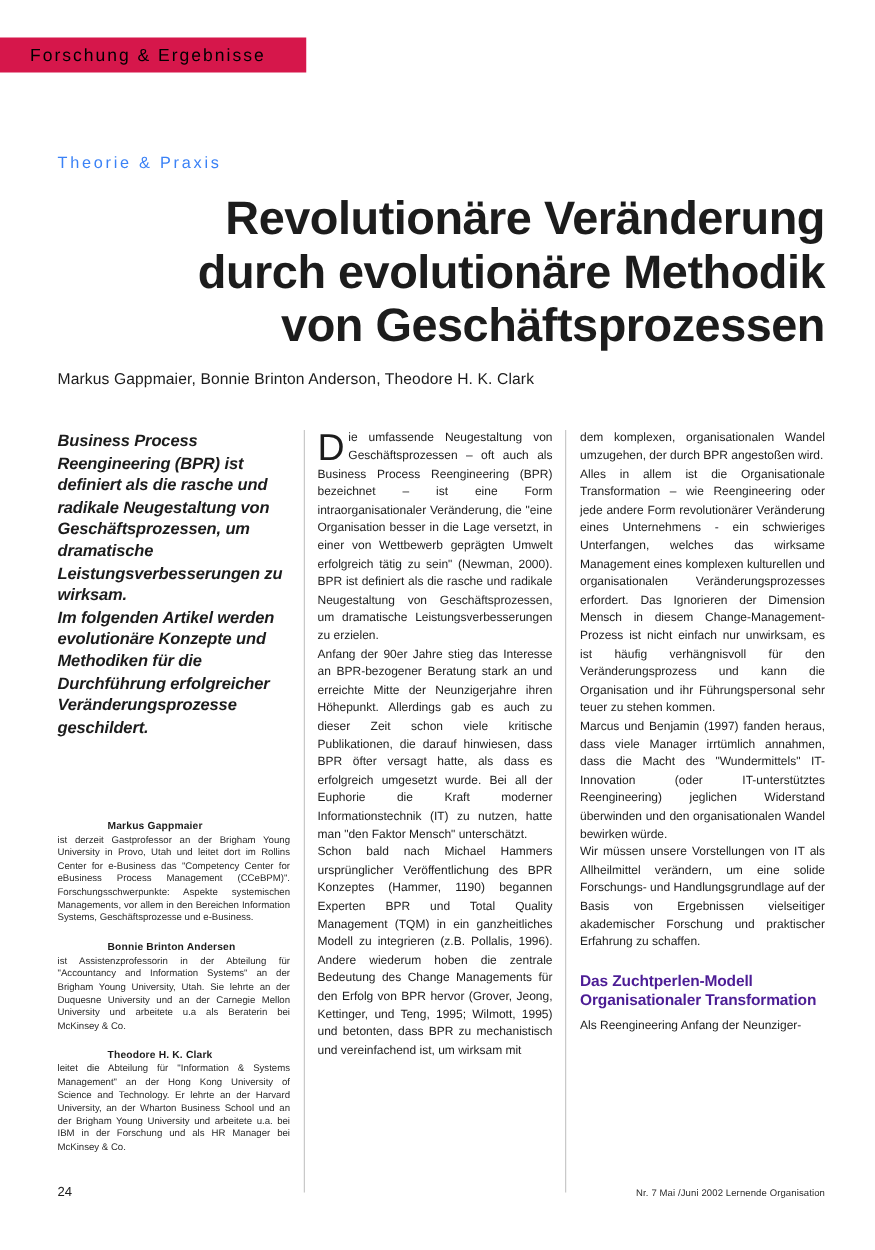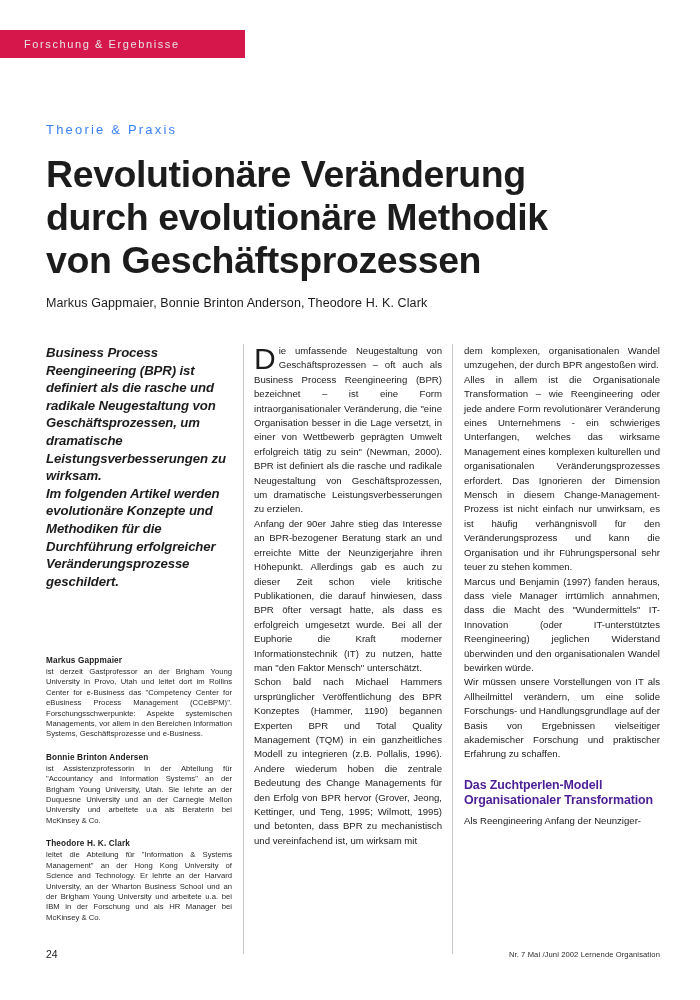--- a/index.html
+++ b/index.html
@@ -26,22 +26,22 @@
     position: absolute;
     left: 0;
     top: 30px;
     width: 245px;
     height: 28px;
     background: #d6174b;
     display: flex;
     align-items: center;
   }
   .banner-label {
-    color: #e5e5e5;
-    font-size: 11px;
+    color: #000000;
+    font-size: 14px;
     letter-spacing: 1.6px;
     padding-left: 24px;
     font-weight: 400;
     white-space: nowrap;
   }
 
   
   .title-block {
     position: absolute;
     left: 46px;
@@ -58,20 +58,21 @@
     font-size: 37.5px;
     line-height: 43px;
     font-weight: bold;
     letter-spacing: -0.4px;
     color: #1c1c1c;
     margin: 0;
   }
   .headline .ln {
     display: block;
     white-space: nowrap;
+    text-align: right;
   }
   .byline {
     margin-top: 14px;
     font-size: 12.5px;
     color: #1c1c1c;
     letter-spacing: 0.1px;
   }
 
   
   .cols {
@@ -121,20 +122,21 @@
     top: 312px;
     width: 186px;
   }
   .bio { margin-bottom: 13px; }
   .bio-name {
     font-size: 8.2px;
     font-weight: bold;
     color: #1c1c1c;
     margin-bottom: 2px;
     letter-spacing: 0.15px;
+    margin-left: 40px;
   }
   .bio-text {
     font-size: 7.7px;
     line-height: 10.4px;
     color: #2a2a2a;
     text-align: justify;
     margin: 0;
   }
 
   

